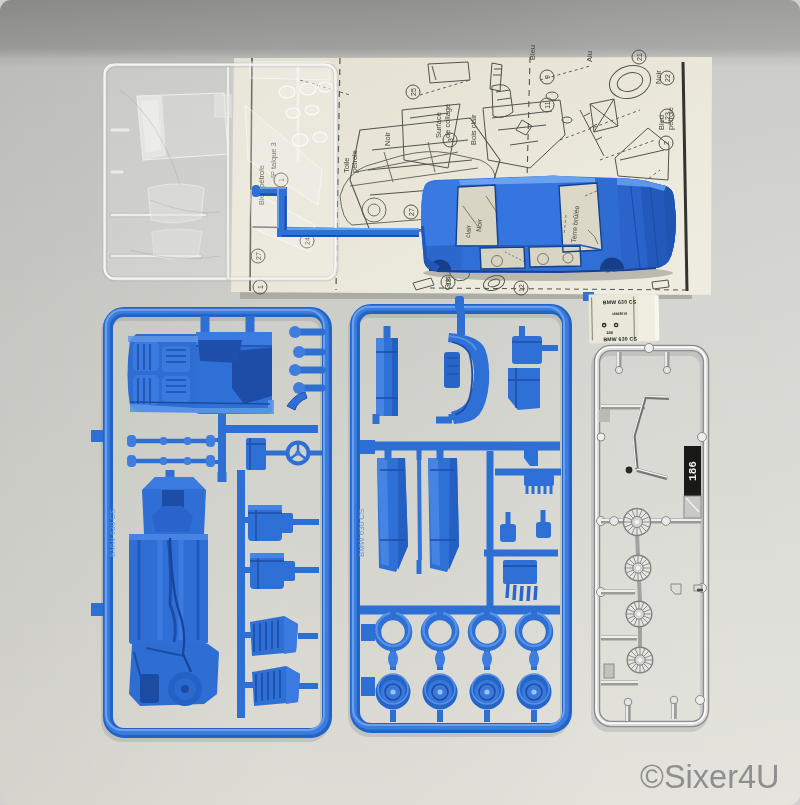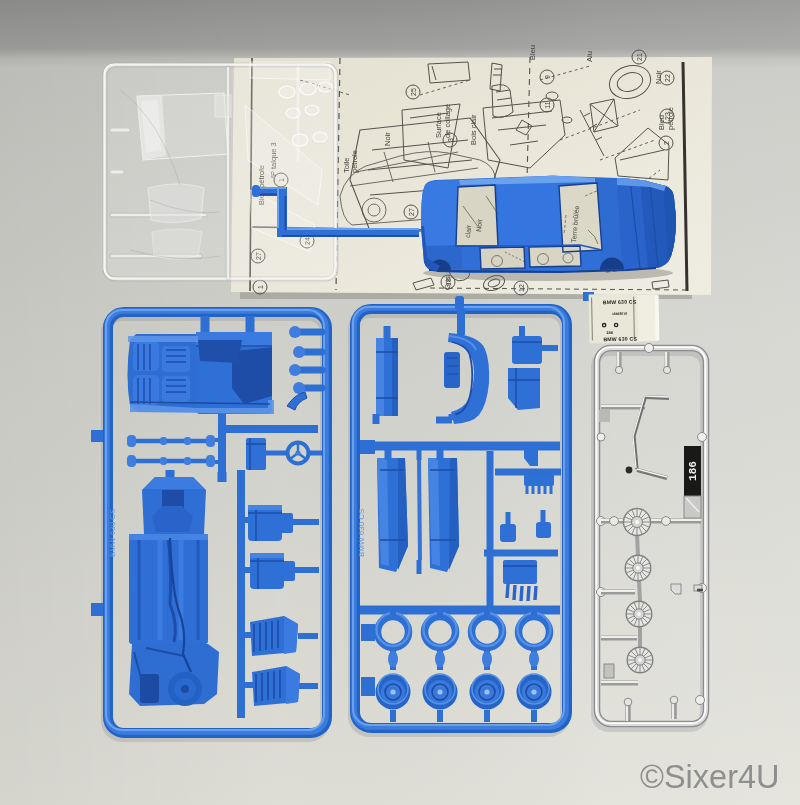--- a/index.html
+++ b/index.html
@@ -1,16 +1,16 @@
 <!DOCTYPE html>
 <html><head>
 <meta charset="utf-8">
 <style>
   html,body{margin:0;padding:0;background:#d0d0cc;}
-  #stage{position:relative;width:800px;height:805px;overflow:hidden;font-family:"Liberation Sans",sans-serif;}
+  #stage{position:relative;width:800px;height:805px;overflow:hidden;font-family:"Liberation Sans",sans-serif;border-radius:11px;}
   svg{display:block;}
 </style>
 </head>
 <body>
 <div id="stage">
 <svg width="800" height="805" viewBox="0 0 800 805">
 <defs>
   <linearGradient id="bgv" x1="0" y1="0" x2="0" y2="1">
     <stop offset="0" stop-color="#929290"></stop>
     <stop offset="0.06" stop-color="#a2a2a0"></stop>

